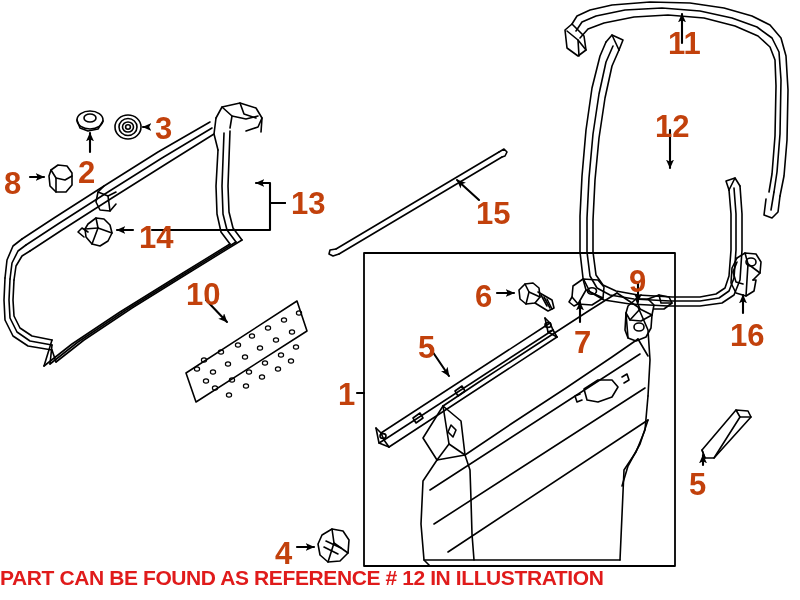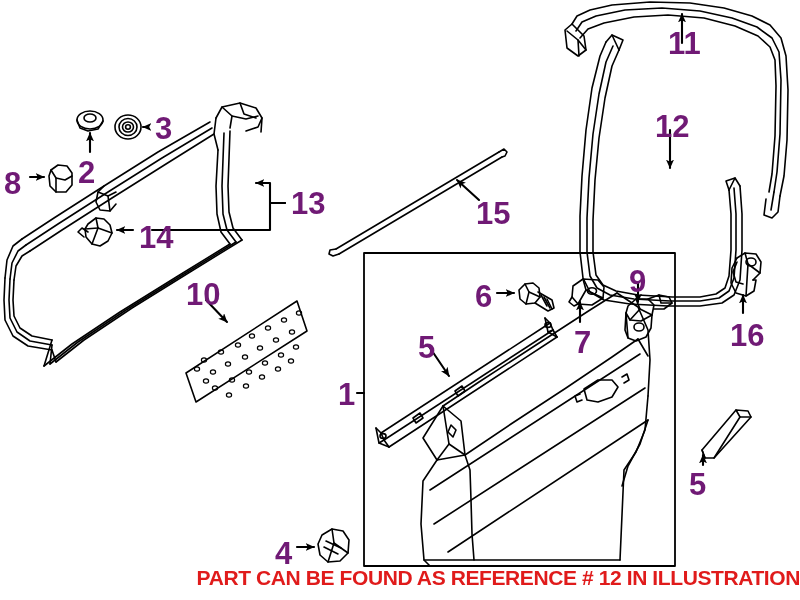--- a/index.html
+++ b/index.html
@@ -20,31 +20,31 @@
     left: 0;
     top: 0;
     width: 800px;
     height: 600px;
   }
   .callout-num {
     position: absolute;
     font-family: "Liberation Sans", sans-serif;
     font-size: 31px;
     font-weight: 700;
-    color: #701a75;
+    color: #c2410c;
     line-height: 1;
     white-space: nowrap;
     user-select: none;
   }
   #footer-note {
     position: absolute;
     left: 0;
     top: 566px;
     width: 800px;
-    text-align: right;
+    text-align: left;
     font-family: "Liberation Sans", sans-serif;
     font-size: 21px;
     font-weight: 700;
     letter-spacing: -0.4px;
     white-space: nowrap;
   }
 </style>
 </head>
 <body>
 

